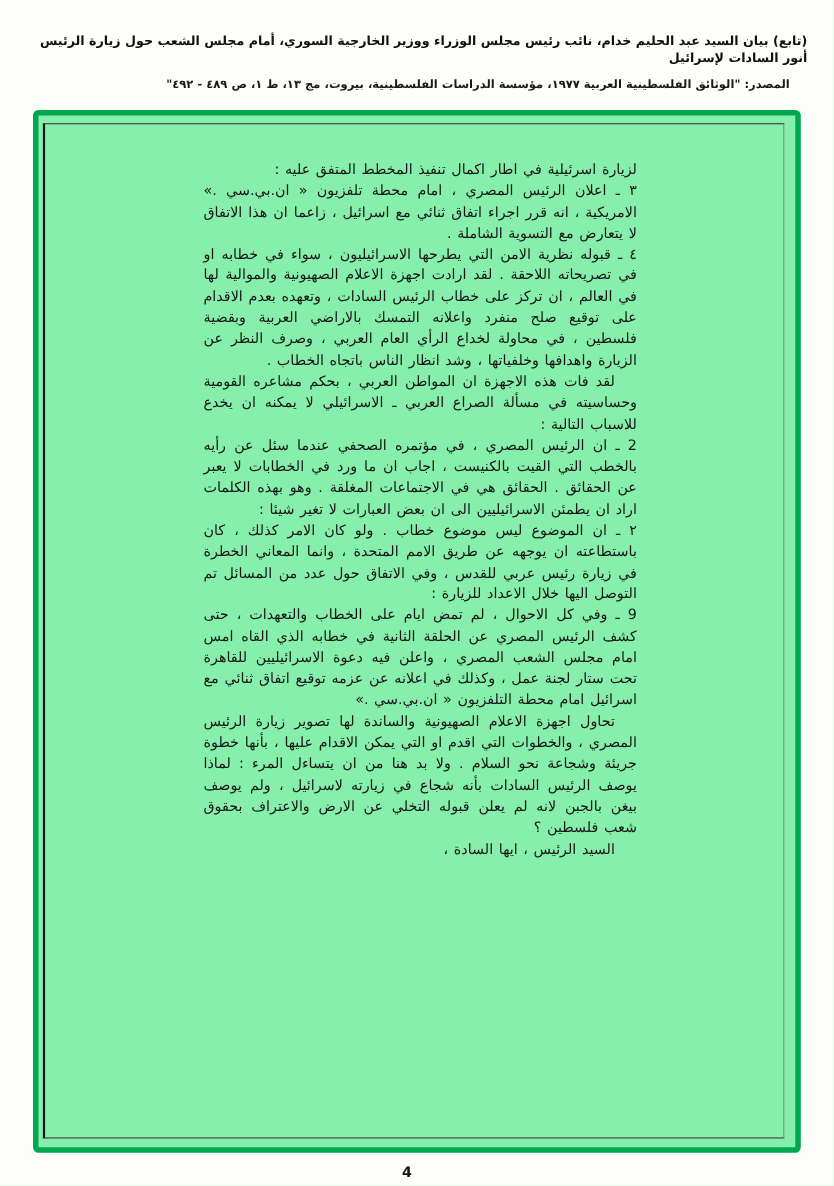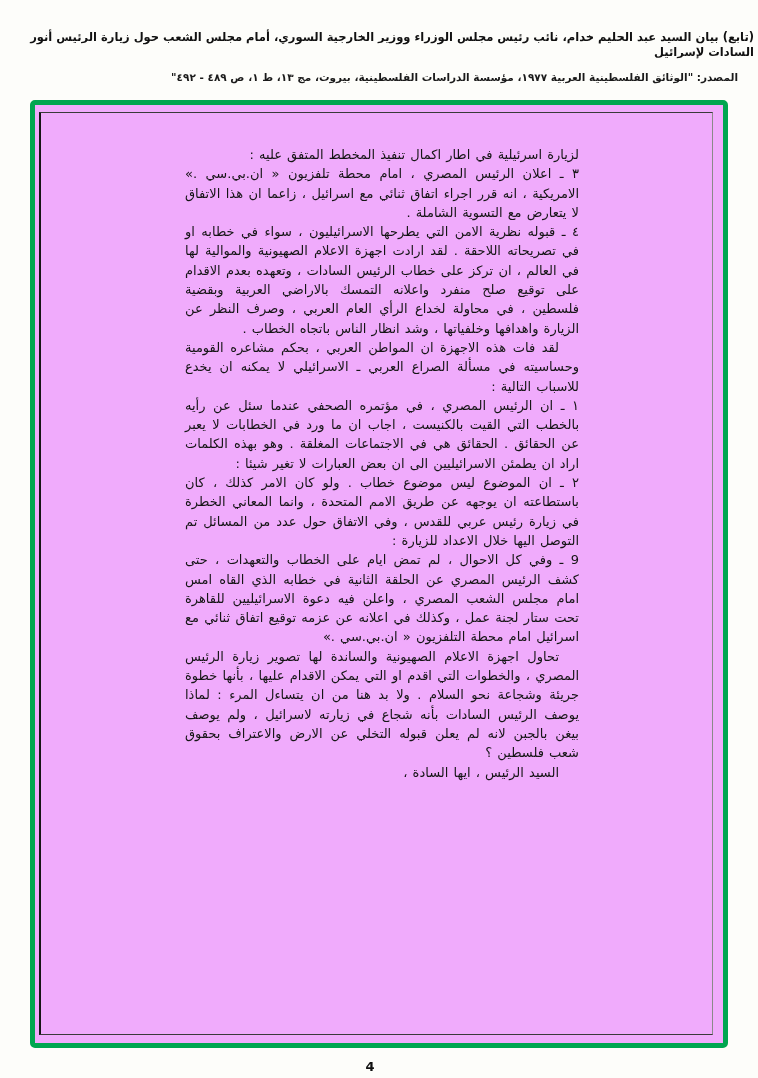--- a/index.html
+++ b/index.html
@@ -9,21 +9,21 @@
     font-family: "DejaVu Sans", sans-serif;
     position: relative;
     color: #111;
     overflow: hidden;
   }
 
   
   .doc-header {
     position: absolute;
     top: 30px;
-    right: 4px;
+    right: 24px;
     left: 16px;
     direction: rtl;
     text-align: right;
   }
   .doc-header .line1 {
     font-weight: bold;
     font-size: 11.5px;
     line-height: 15px;
     letter-spacing: 0;
   }
@@ -38,21 +38,21 @@
 
   
   .scan-frame {
     position: absolute;
     top: 100px;
     left: 30px;
     width: 698px;
     height: 948px;
     border: 5px solid #00a650;
     border-radius: 5px;
-    background: #f0abfc;
+    background: #86efac;
   }
   
   .scan-edge {
     position: absolute;
     top: 7px;
     left: 4px;
     right: 10px;
     bottom: 8px;
     border-top: 1px solid #3a3a3a;
     border-bottom: 1px solid #3a3a3a;
@@ -98,21 +98,21 @@
 </div>
 
 <div class="scan-frame" style="border-color: rgb(0, 166, 80);">
   <div class="scan-edge"></div>
 
   <div class="text-col">
     <div class="para">لزيارة اسرئيلية في اطار اكمال تنفيذ المخطط المتفق عليه :</div>
     <div class="para">٣ ـ اعلان الرئيس المصري ، امام محطة تلفزيون « ان.بي.سي .» الامريكية ، انه قرر اجراء اتفاق ثنائي مع اسرائيل ، زاعما ان هذا الاتفاق لا يتعارض مع التسوية الشاملة .</div>
     <div class="para">٤ ـ قبوله نظرية الامن التي يطرحها الاسرائيليون ، سواء في خطابه او في تصريحاته اللاحقة . لقد ارادت اجهزة الاعلام الصهيونية والموالية لها في العالم ، ان تركز على خطاب الرئيس السادات ، وتعهده بعدم الاقدام على توقيع صلح منفرد واعلانه التمسك بالاراضي العربية وبقضية فلسطين ، في محاولة لخداع الرأي العام العربي ، وصرف النظر عن الزيارة واهدافها وخلفياتها ، وشد انظار الناس باتجاه الخطاب .</div>
     <div class="para indent">لقد فات هذه الاجهزة ان المواطن العربي ، بحكم مشاعره القومية وحساسيته في مسألة الصراع العربي ـ الاسرائيلي لا يمكنه ان يخدع للاسباب التالية :</div>
-    <div class="para">١ ـ ان الرئيس المصري ، في مؤتمره الصحفي عندما سئل عن رأيه بالخطب التي القيت بالكنيست ، اجاب ان ما ورد في الخطابات لا يعبر عن الحقائق . الحقائق هي في الاجتماعات المغلقة . وهو بهذه الكلمات اراد ان يطمئن الاسرائيليين الى ان بعض العبارات لا تغير شيئا :</div>
+    <div class="para">2 ـ ان الرئيس المصري ، في مؤتمره الصحفي عندما سئل عن رأيه بالخطب التي القيت بالكنيست ، اجاب ان ما ورد في الخطابات لا يعبر عن الحقائق . الحقائق هي في الاجتماعات المغلقة . وهو بهذه الكلمات اراد ان يطمئن الاسرائيليين الى ان بعض العبارات لا تغير شيئا :</div>
     <div class="para">٢ ـ ان الموضوع ليس موضوع خطاب . ولو كان الامر كذلك ، كان باستطاعته ان يوجهه عن طريق الامم المتحدة ، وانما المعاني الخطرة في زيارة رئيس عربي للقدس ، وفي الاتفاق حول عدد من المسائل تم التوصل اليها خلال الاعداد للزيارة :</div>
     <div class="para">9 ـ وفي كل الاحوال ، لم تمض ايام على الخطاب والتعهدات ، حتى كشف الرئيس المصري عن الحلقة الثانية في خطابه الذي القاه امس امام مجلس الشعب المصري ، واعلن فيه دعوة الاسرائيليين للقاهرة تحت ستار لجنة عمل ، وكذلك في اعلانه عن عزمه توقيع اتفاق ثنائي مع اسرائيل امام محطة التلفزيون « ان.بي.سي .»</div>
     <div class="para indent">تحاول اجهزة الاعلام الصهيونية والساندة لها تصوير زيارة الرئيس المصري ، والخطوات التي اقدم او التي يمكن الاقدام عليها ، بأنها خطوة جريئة وشجاعة نحو السلام . ولا بد هنا من ان يتساءل المرء : لماذا يوصف الرئيس السادات بأنه شجاع في زيارته لاسرائيل ، ولم يوصف بيغن بالجبن لانه لم يعلن قبوله التخلي عن الارض والاعتراف بحقوق شعب فلسطين ؟</div>
     <div class="para indent">السيد الرئيس ، ايها السادة ،</div>
   </div>
 </div>
 
 <div class="page-number">4</div>
 
 </body></html>

